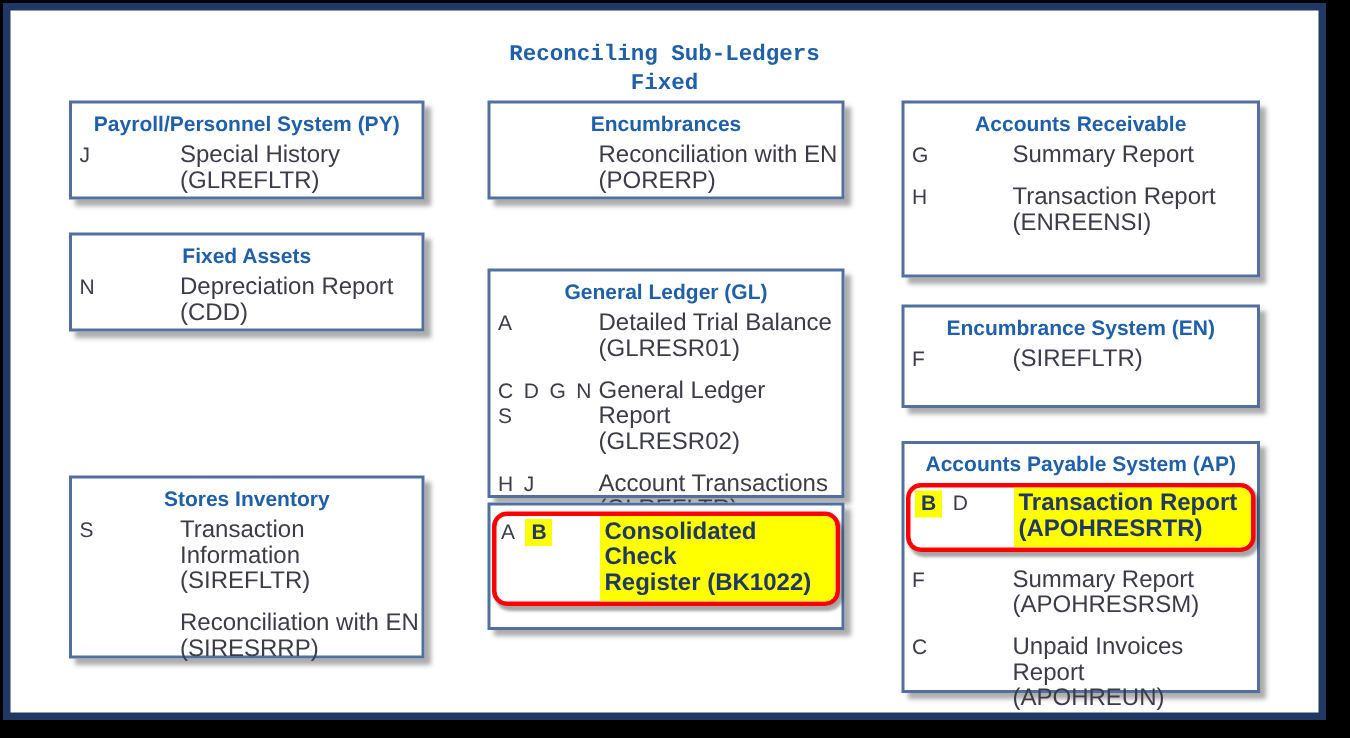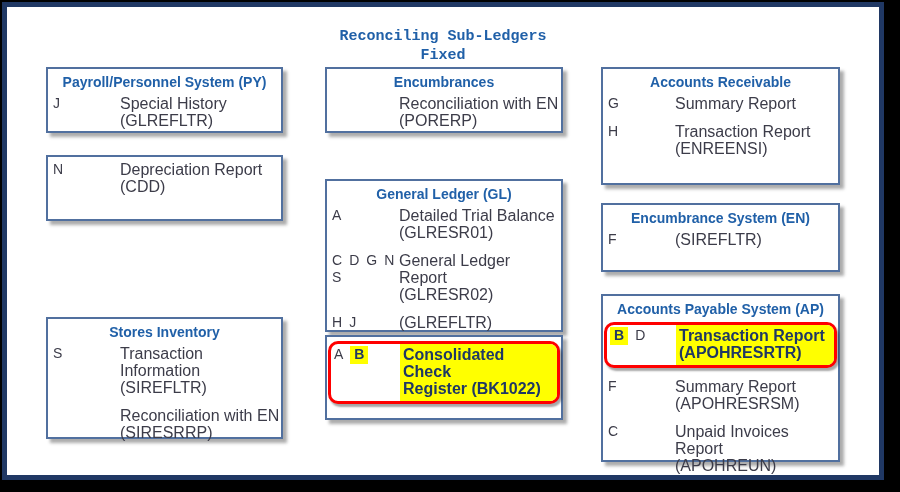--- a/index.html
+++ b/index.html
@@ -103,20 +103,21 @@
               <span class="letter">J</span>
             </div>
             <div class="text">
               <div class="line1">Special History</div>
               <div class="line2">(GLREFLTR)</div>
             </div>
           </div>
         </div>
       </div>
       <div class="box pos-fixed-assets">
+        <div class="box-header">Fixed Assets</div>
         <div class="items">
           <div class="item">
             <div class="letters">
               <span class="letter">N</span>
             </div>
             <div class="text">
               <div class="line1">Depreciation Report</div>
               <div class="line2">(CDD)</div>
             </div>
           </div>
@@ -180,20 +181,21 @@
               <div class="line1">General Ledger Report</div>
               <div class="line2">(GLRESR02)</div>
             </div>
           </div>
           <div class="item">
             <div class="letters">
               <span class="letter">H</span>
               <span class="letter">J</span>
             </div>
             <div class="text">
+              <div class="line1">Account Transactions</div>
               <div class="line2">(GLREFLTR)</div>
             </div>
           </div>
         </div>
       </div>
       <div class="box pos-bank-reconciliation">
         <div class="items">
           <div class="item hl-row">
             <div class="letters">
               <span class="letter">A</span>

